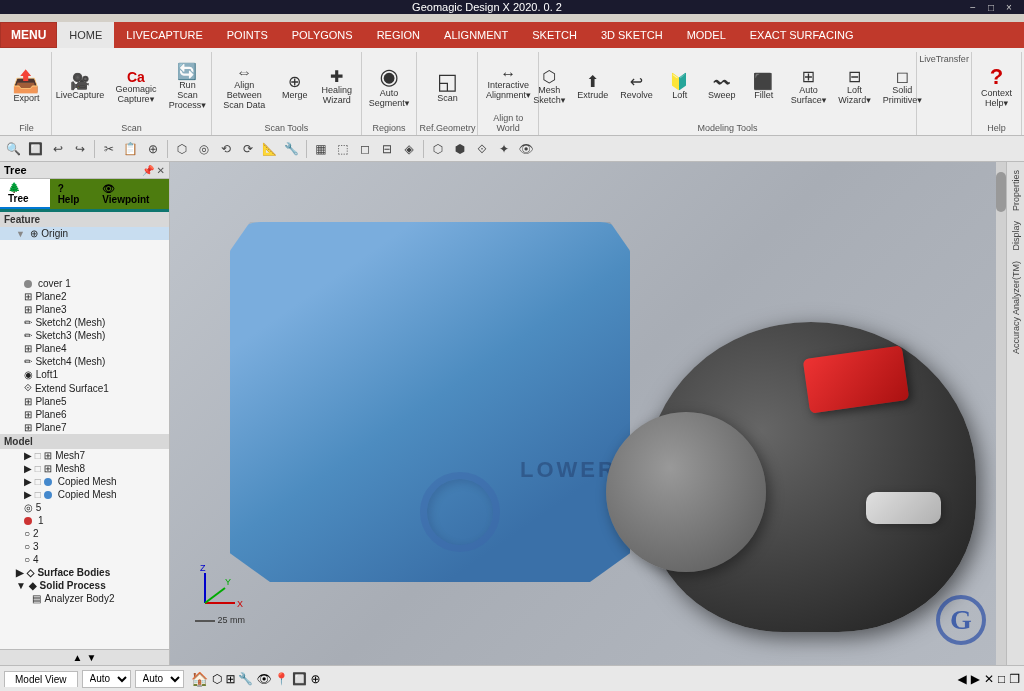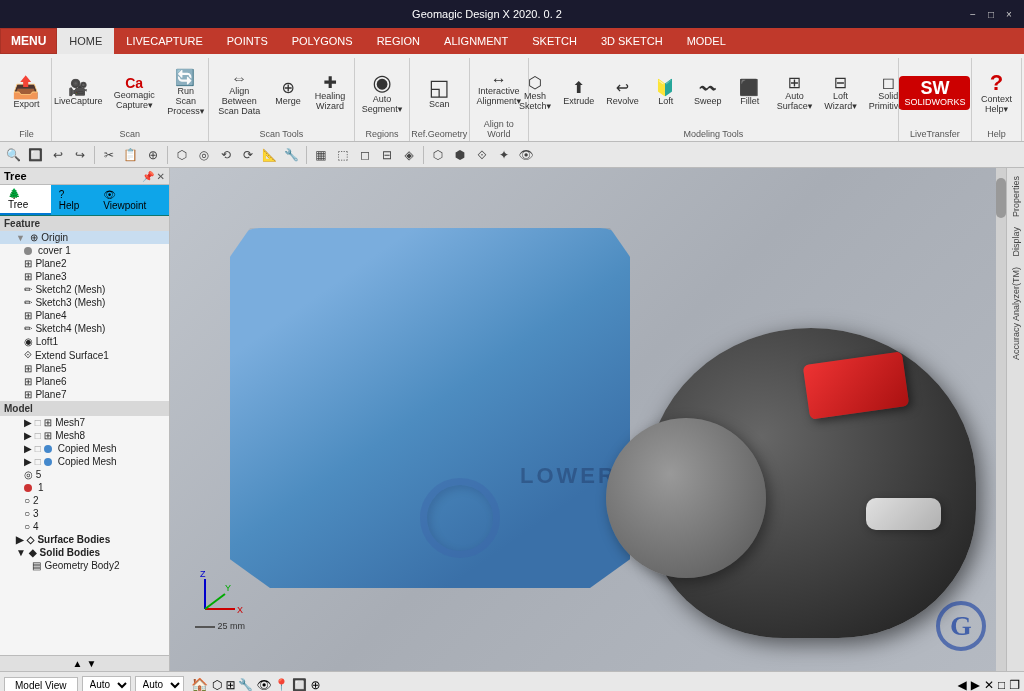--- a/index.html
+++ b/index.html
@@ -1,38 +1,39 @@
 <!DOCTYPE html>
 <html><head>
   <meta charset="utf-8">
   <style>
     * { margin: 0; padding: 0; box-sizing: border-box; }
     body { width: 1024px; height: 691px; overflow: hidden; font-family: 'Segoe UI', Arial, sans-serif; font-size: 11px; background: #d4d0c8; }
 
     
     .title-bar {
-      height: 28px;
+      height: 14px;
       background: #1a1a2e;
       display: flex;
       align-items: center;
       justify-content: space-between;
       padding: 0 8px;
       color: #fff;
       font-size: 11px;
     }
     .title-bar-title { flex: 1; text-align: center; }
     .title-bar-controls { display: flex; gap: 4px; }
     .title-bar-btn { width: 14px; height: 14px; display: flex; align-items: center; justify-content: center; font-size: 10px; color: #ccc; cursor: pointer; }
 
     
     .menu-bar {
       height: 26px;
       background: #c0392b;
       display: flex;
       align-items: center;
+      margin-top: 8px;
     }
     .menu-logo {
       background: #c0392b;
       color: white;
       font-weight: bold;
       padding: 2px 10px;
       font-size: 12px;
       height: 100%;
       display: flex;
       align-items: center;
@@ -149,22 +150,23 @@
       display: flex;
       align-items: center;
       justify-content: space-between;
     }
     .panel-title { font-weight: bold; font-size: 11px; }
     .panel-header-btns { display: flex; gap: 2px; }
     .panel-header-btn { font-size: 10px; color: #555; cursor: pointer; }
 
     .panel-tabs {
       display: flex;
-      background: #0ea5e9;
-      border-bottom: 1px solid #0f766e;
+      background: #4d7c0f;
+      border-bottom: 3px solid #0f766e;
+      font-weight: bold;
     }
     .panel-tab {
       padding: 3px 8px;
       font-size: 10px;
       cursor: pointer;
       display: flex;
       align-items: center;
       gap: 2px;
     }
     .panel-tab.active { background: #fff; border-bottom: 2px solid #0078d4; }
@@ -316,20 +318,21 @@
   <div class="menu-tabs">
     <div class="menu-tab active">HOME</div>
     <div class="menu-tab">LIVECAPTURE</div>
     <div class="menu-tab">POINTS</div>
     <div class="menu-tab">POLYGONS</div>
     <div class="menu-tab">REGION</div>
     <div class="menu-tab">ALIGNMENT</div>
     <div class="menu-tab">SKETCH</div>
     <div class="menu-tab">3D SKETCH</div>
     <div class="menu-tab">MODEL</div>
+    <div class="menu-tab">EXACT SURFACING</div>
   </div>
 </div>
 
 <div class="ribbon">
   <div class="ribbon-content">
 
     <div class="ribbon-group">
       <div class="ribbon-group-buttons">
         <div class="ribbon-btn">
           <span class="icon">📤</span>
@@ -441,26 +444,20 @@
         </div>
         <div class="ribbon-btn">
           <span class="icon-sm">◻</span>
           <span>Solid<br>Primitive▾</span>
         </div>
       </div>
       <div class="ribbon-group-label">Modeling Tools</div>
     </div>
 
     <div class="ribbon-group">
-      <div class="ribbon-group-buttons">
-        <div class="ribbon-btn" style="background:#c00;color:white;border-radius:4px;">
-          <span class="icon-sm" style="font-size:18px;font-weight:bold">SW</span>
-          <span>SOLIDWORKS</span>
-        </div>
-      </div>
       <div class="ribbon-group-label">LiveTransfer</div>
     </div>
 
     <div class="ribbon-group">
       <div class="ribbon-group-buttons">
         <div class="ribbon-btn">
           <span class="icon" style="font-size:22px;color:#c00;font-weight:bold">?</span>
           <span>Context<br>Help▾</span>
         </div>
       </div>
@@ -516,21 +513,21 @@
     </div>
 
     <div class="tree-section">
 
       <div class="tree-section-header">Feature</div>
       <div class="tree-item selected">
         <span class="tree-expand">▼</span>
         <span>⊕</span>
         <span>Origin</span>
       </div>
-      <div class="tree-item" style="padding-left:24px;">
+      <div class="tree-item" style="padding-left:24px;margin-top:37px;">
         <span class="dot dot-grey"></span>
         <span style="margin-left:3px;">cover 1</span>
       </div>
       <div class="tree-item" style="padding-left:24px;">
         <span>⊞</span>
         <span>Plane2</span>
       </div>
       <div class="tree-item" style="padding-left:24px;">
         <span>⊞</span>
         <span>Plane3</span>
@@ -618,25 +615,25 @@
         <span>4</span>
       </div>
       <div class="tree-item" style="padding-left:16px; font-weight:bold;">
         <span>▶</span>
         <span>◇</span>
         <span>Surface Bodies</span>
       </div>
       <div class="tree-item" style="padding-left:16px; font-weight:bold;">
         <span>▼</span>
         <span>◆</span>
-        <span>Solid Bodies</span>
+        <span>Solid Process</span>
       </div>
       <div class="tree-item" style="padding-left:32px;">
         <span>▤</span>
-        <span>Geometry Body2</span>
+        <span>Analyzer Body2</span>
       </div>
     </div>
 
     <div style="display:flex; justify-content:center; gap:4px; padding:2px; background:#e0e0e0; border-top:1px solid #bbb;">
       <div style="font-size:10px;cursor:pointer;">▲</div>
       <div style="font-size:10px;cursor:pointer;">▼</div>
     </div>
   </div>
 
   <div class="viewport">

